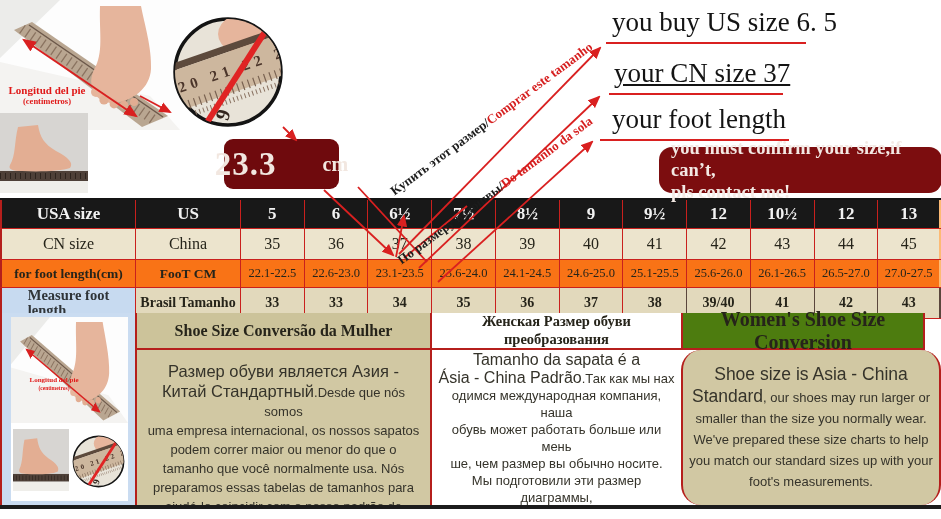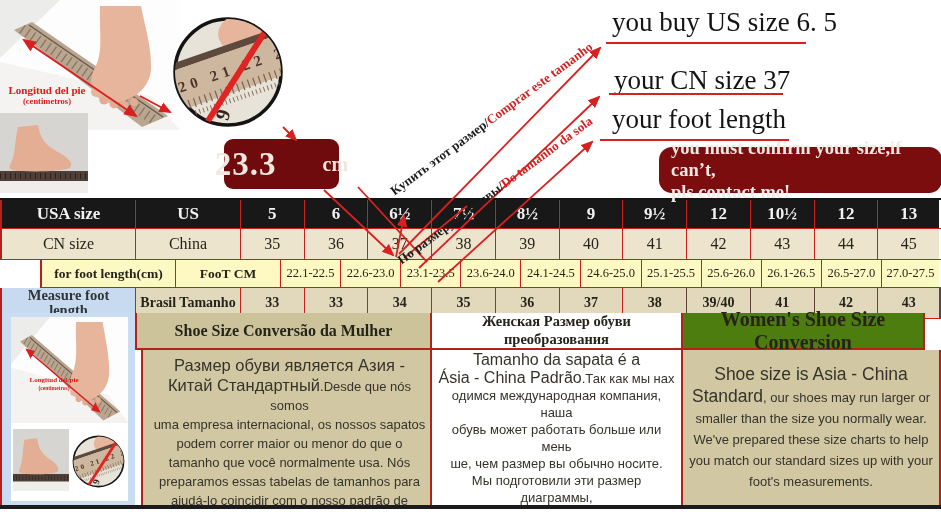--- a/index.html
+++ b/index.html
@@ -13,42 +13,42 @@
               font-weight:bold;line-height:1.15;z-index:3;}
   .foot-label .l1{font-size:11px;display:block;}
   .foot-label .l2{font-size:8.5px;display:block;}
   .badge23{position:absolute;left:224px;top:139px;width:115px;height:50px;background:#6f0a0d;
            border-radius:9px;color:#f2e7e0;display:flex;align-items:center;justify-content:center;
            z-index:4;gap:45px;}
   .badge23 .val{font-size:33px;font-weight:bold;letter-spacing:1px;}
   .badge23 .unit{font-size:20px;font-weight:bold;margin-left:1px;}
   .anno{position:absolute;font-size:27px;color:#141414;white-space:nowrap;z-index:2;}
   .a1{left:612px;top:7px;}
-  .a2{left:614px;top:65px;}
+  .a2{left:614px;top:58px;text-decoration:underline;}
   .a3{left:612px;top:104px;}
   .confirm{position:absolute;left:619px;top:147px;width:283px;height:46px;background:#7c0d0f;
            border-radius:13px;color:#f3e9e4;font-size:18.5px;font-weight:bold;line-height:1.2;
            padding:2px 12px;box-sizing:border-box;white-space:pre-line;z-index:4;
            display:flex;align-items:center;margin-left:40px;}
   .dlabel{position:absolute;white-space:nowrap;font-size:13px;font-weight:bold;color:#1c1c1c;
           transform-origin:0 100%;z-index:8;}
   .dlabel .red{color:#d61f1f;}
   .d1{left:397px;top:183px;transform:rotate(-36.5deg);}
   .d2{left:404px;top:252px;transform:rotate(-36.5deg);}
   .overlay{position:absolute;left:0;top:0;width:941px;height:310px;z-index:7;pointer-events:none;}
   
   .sizetable{position:absolute;left:0;top:198px;width:941px;z-index:1;border-top:2px solid #141414;}
   .trow{display:grid;grid-template-columns:135px 105px repeat(11,1fr);border-bottom:1.5px solid #c9201d;}
   .trow>div{display:flex;align-items:center;justify-content:center;border-left:1.5px solid #c9201d;
-            box-sizing:border-box;text-align:center;}
+            box-sizing:border-box;}
   .trow>div:first-child{border-left:2px solid #b51f1c;}
-  .trow>div:last-child{border-right:2px solid #ffffff;}
+  .trow>div:last-child{border-right:2px solid #fdba74;}
   .r0{height:28px;background:#181818;color:#f2f2f2;font-weight:bold;font-size:17px;}
   .r1{height:30px;background:#ece4cd;color:#26241a;font-size:16px;}
-  .r2{height:27px;background:#fef9c3;color:#26241a;font-size:12.5px;margin-left:40px;}
+  .r2{height:27px;background:#f97316;color:#26241a;font-size:12.5px;}
   .r2 .lab,.r2 .sub{font-weight:bold;font-size:13.5px;}
   .r3{height:30px;background:#e2d9bc;color:#26241a;font-size:14px;font-weight:bold;}
   .r3 .lab{background:#c7daf0;color:#2f3438;font-size:14.5px;line-height:1.05;white-space:pre-line;}
   .r3 .tcell:nth-child(n+10){border-color:#5a463c;}
   
   .bwrap{position:absolute;left:0;top:313px;width:941px;height:192px;z-index:1;
          border-bottom:4px solid #1c1c1c;box-sizing:content-box;}
   .bluecell{position:absolute;left:0;top:0;width:135px;height:192px;background:#cadcf1;
             border-left:2px solid #b51f1c;box-sizing:border-box;}
   .miniphoto{position:absolute;left:9px;top:4px;width:117px;height:184px;background:#fff;}
@@ -61,24 +61,24 @@
   .mini-zoom{position:absolute;left:61px;top:118px;width:53px;height:53px;}
   .bhead{position:absolute;top:0;height:37px;display:flex;align-items:center;justify-content:center;
          font-weight:bold;color:#26241a;border-left:2px solid #b51f1c;border-bottom:2px solid #b51f1c;
          box-sizing:border-box;text-align:center;white-space:pre-line;}
   .hB{left:135px;width:295px;background:#ccc39a;font-size:16px;}
   .hC{left:430px;width:251px;background:#ffffff;font-size:14.5px;line-height:1.2;}
   .hD{left:681px;width:244px;background:#4d7c0f;font-size:20px;border-right:2px solid #b51f1c;}
   .bbody{position:absolute;top:37px;height:155px;border-left:2px solid #b51f1c;box-sizing:border-box;
          font-family:"Liberation Sans",sans-serif;color:#35332a;text-align:center;white-space:pre-line;
          overflow:hidden;}
-  .bB{left:141px;width:295px;background:#d1c8a3;font-size:13px;line-height:19px;padding:6px 6px;}
+  .bB{left:135px;width:295px;background:#d1c8a3;font-size:13px;line-height:19px;padding:12px 6px;}
   .bC{left:430px;width:251px;background:#ffffff;font-size:13px;line-height:17px;padding:1px 4px;}
   .bD{left:681px;width:260px;background:#d1c8a3;font-size:13px;line-height:21px;padding:14px 5px 0;
-      border-right:2px solid #b51f1c;}
+      border-right:2px solid #b51f1c;border-radius:20px;}
   .lead-b{font-size:16.5px;}
   .lead-c{font-size:16px;}
   .lead-d{font-size:17.5px;}
 </style>
 </head>
 <body>
 
 <svg width="0" height="0" style="position:absolute" aria-hidden="true">
   <defs>
     <marker id="ah" viewBox="0 0 6 5" markerWidth="7" markerHeight="6" refX="5" refY="2.5" orient="auto-start-reverse">

